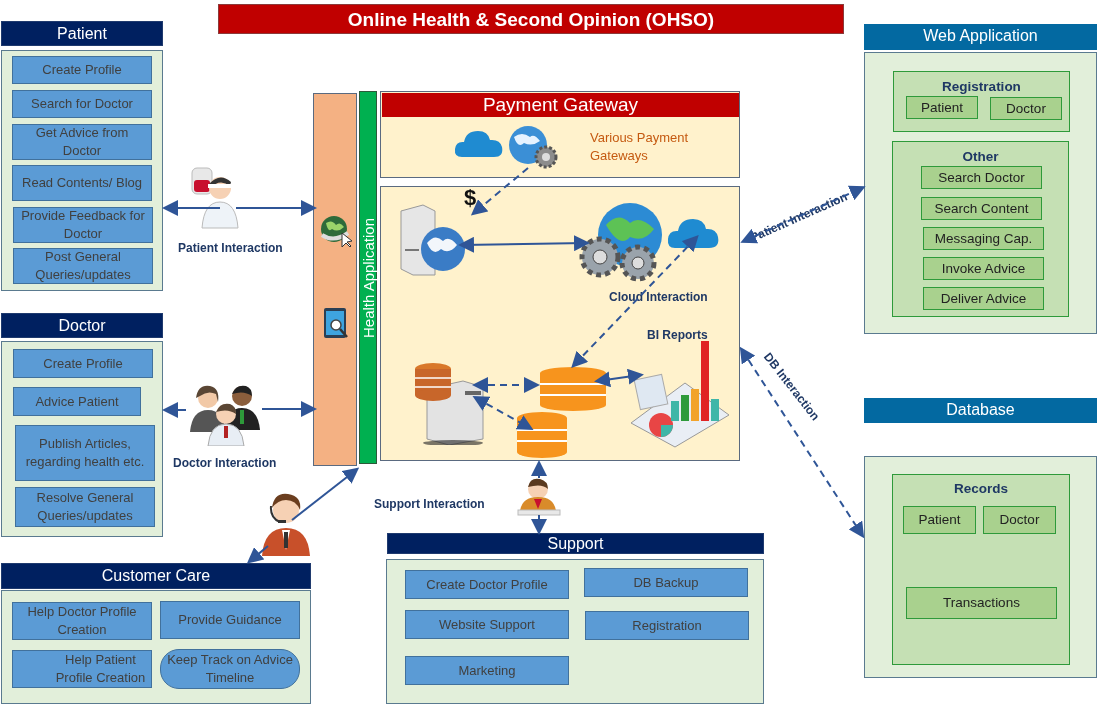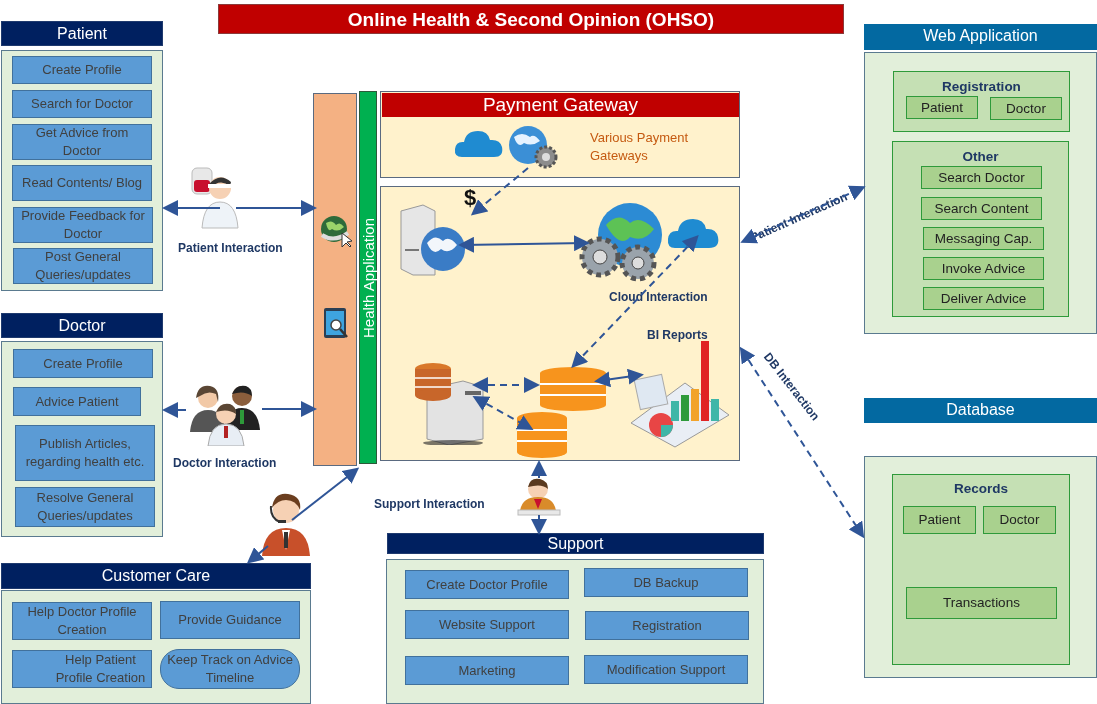--- a/index.html
+++ b/index.html
@@ -212,21 +212,20 @@
   </svg>
 </div>
 
 <div class="abs hdr-navy" style="left:387px;top:533px;width:377px;height:21px;line-height:20px;">Support</div>
 <div class="abs panel-lg" style="left:386px;top:559px;width:378px;height:145px;">
   <div class="btn-blue" style="left:18px;top:10px;width:164px;height:29px;">Create Doctor Profile</div>
   <div class="btn-blue" style="left:197px;top:8px;width:164px;height:29px;">DB Backup</div>
   <div class="btn-blue" style="left:18px;top:50px;width:164px;height:29px;">Website Support</div>
   <div class="btn-blue" style="left:198px;top:51px;width:164px;height:29px;">Registration</div>
   <div class="btn-blue" style="left:18px;top:96px;width:164px;height:29px;">Marketing</div>
-  <div class="btn-blue" style="left:197px;top:95px;width:164px;height:29px;">Modification Support</div>
 </div>
 
 <div class="abs hdr-green" style="left:864px;top:24px;width:233px;height:26px;">Web Application</div>
 <div class="abs panel-lg" style="left:864px;top:52px;width:233px;height:282px;">
   <div class="grp-green" style="left:28px;top:18px;width:177px;height:61px;">
     <div class="grp-title" style="top:7px;">Registration</div>
     <div class="btn-green" style="left:12px;top:24px;width:72px;height:23px;">Patient</div>
     <div class="btn-green" style="left:96px;top:25px;width:72px;height:23px;">Doctor</div>
   </div>
   <div class="grp-green" style="left:27px;top:88px;width:177px;height:176px;">

